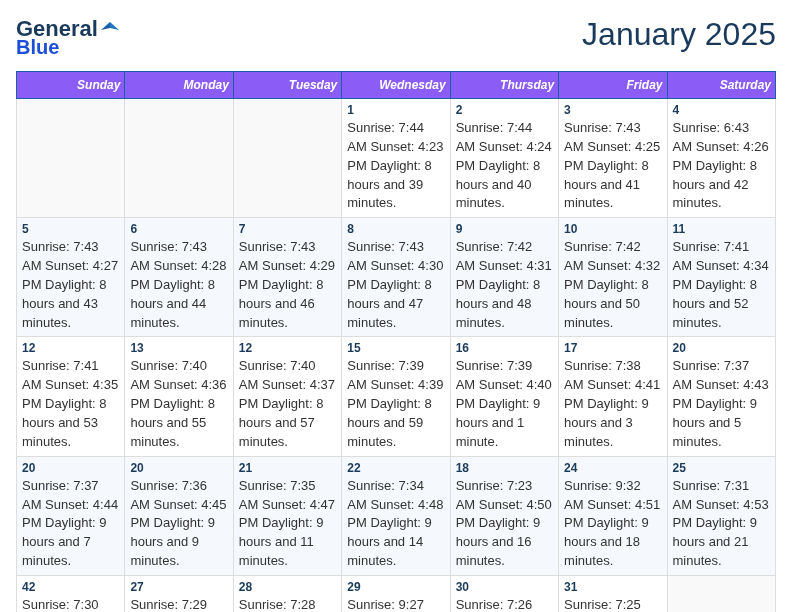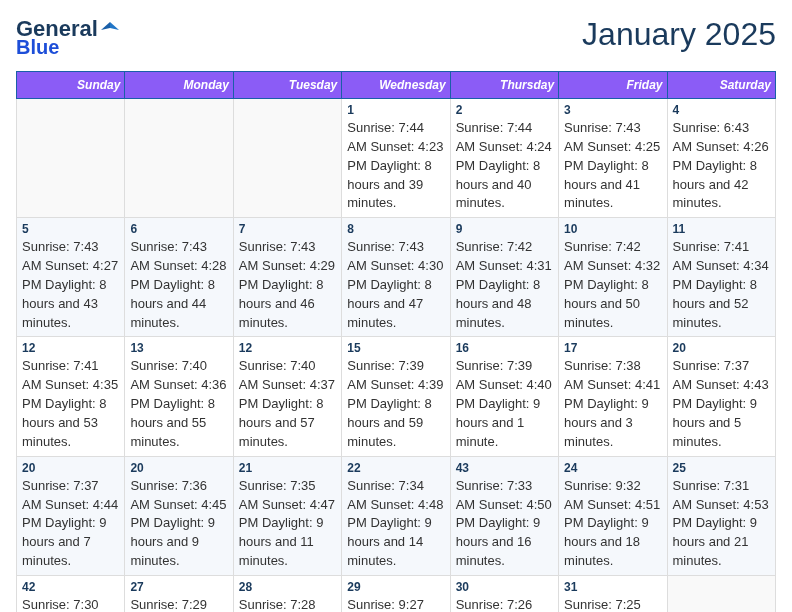--- a/index.html
+++ b/index.html
@@ -255,22 +255,22 @@
 Sunset: 4:47 PM
 Daylight: 9 hours and 11 minutes.</div>
         </td>
         <td>
           <span class="day-number">22</span>
           <div class="cell-content">Sunrise: 7:34 AM
 Sunset: 4:48 PM
 Daylight: 9 hours and 14 minutes.</div>
         </td>
         <td>
-          <span class="day-number">43</span>
-          <div class="cell-content">Sunrise: 7:33 AM
+          <span class="day-number">18</span>
+          <div class="cell-content">Sunrise: 7:23 AM
 Sunset: 4:50 PM
 Daylight: 9 hours and 16 minutes.</div>
         </td>
         <td>
           <span class="day-number">24</span>
           <div class="cell-content">Sunrise: 9:32 AM
 Sunset: 4:51 PM
 Daylight: 9 hours and 18 minutes.</div>
         </td>
         <td>

